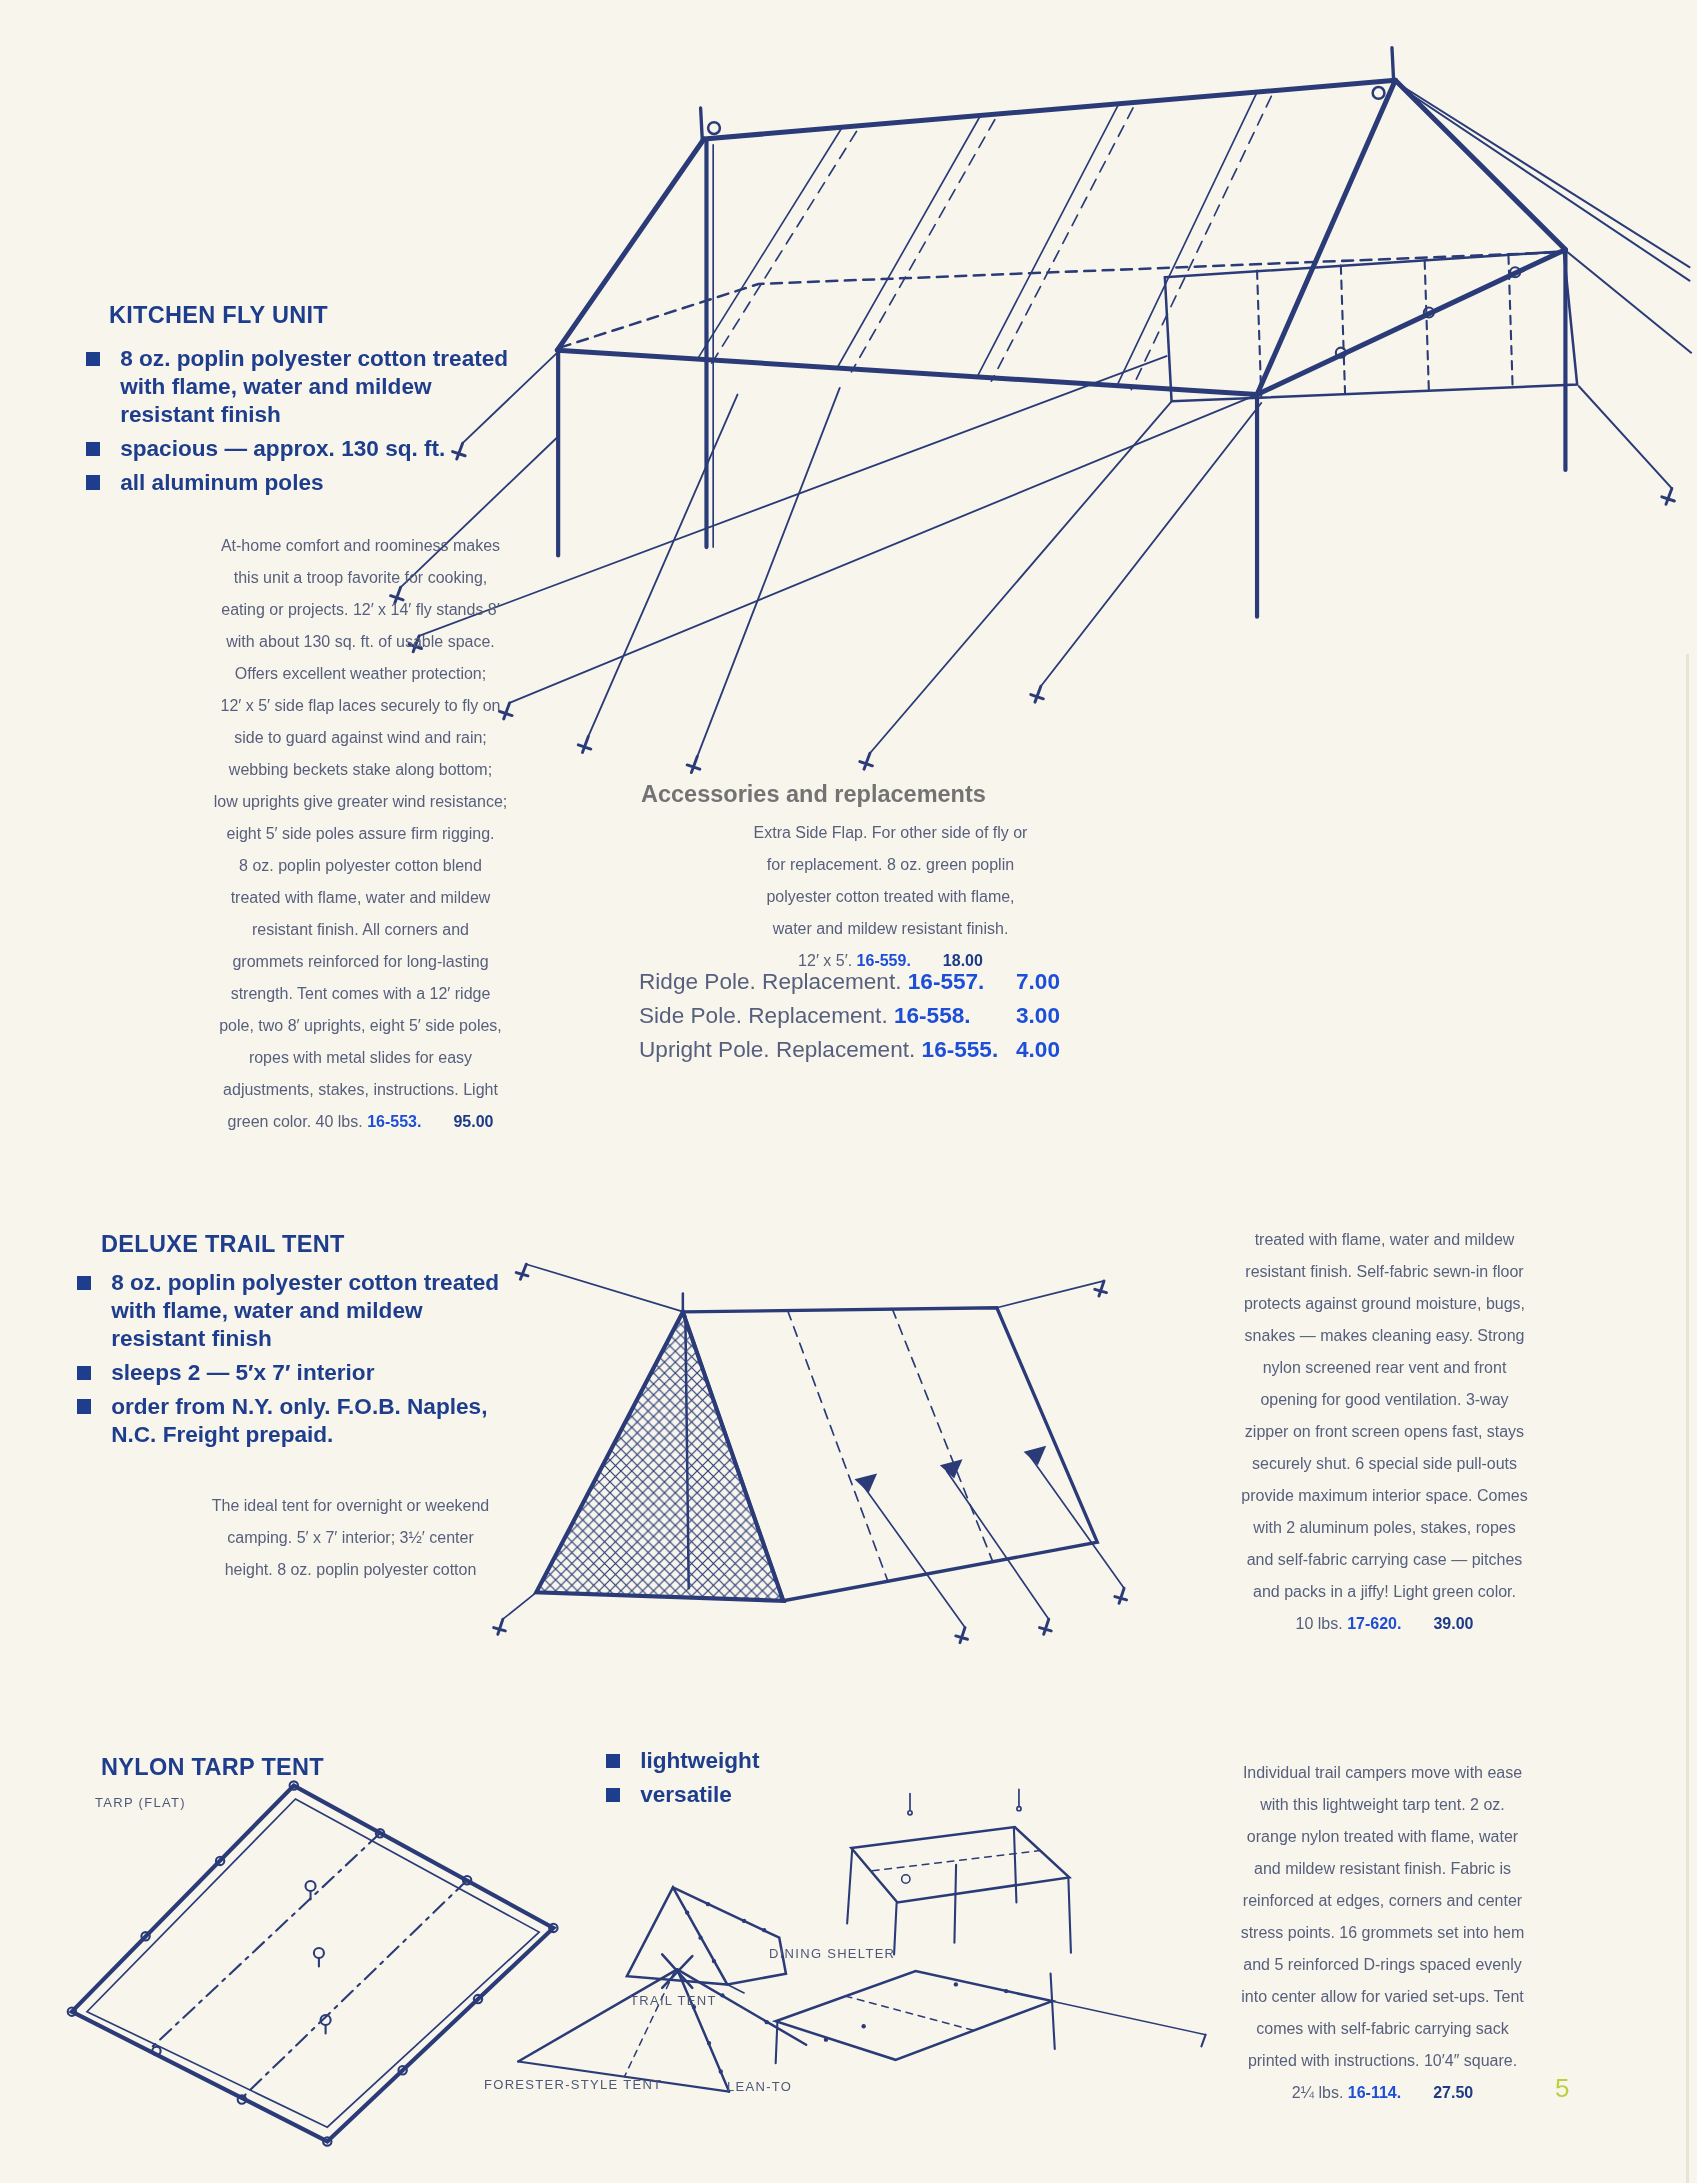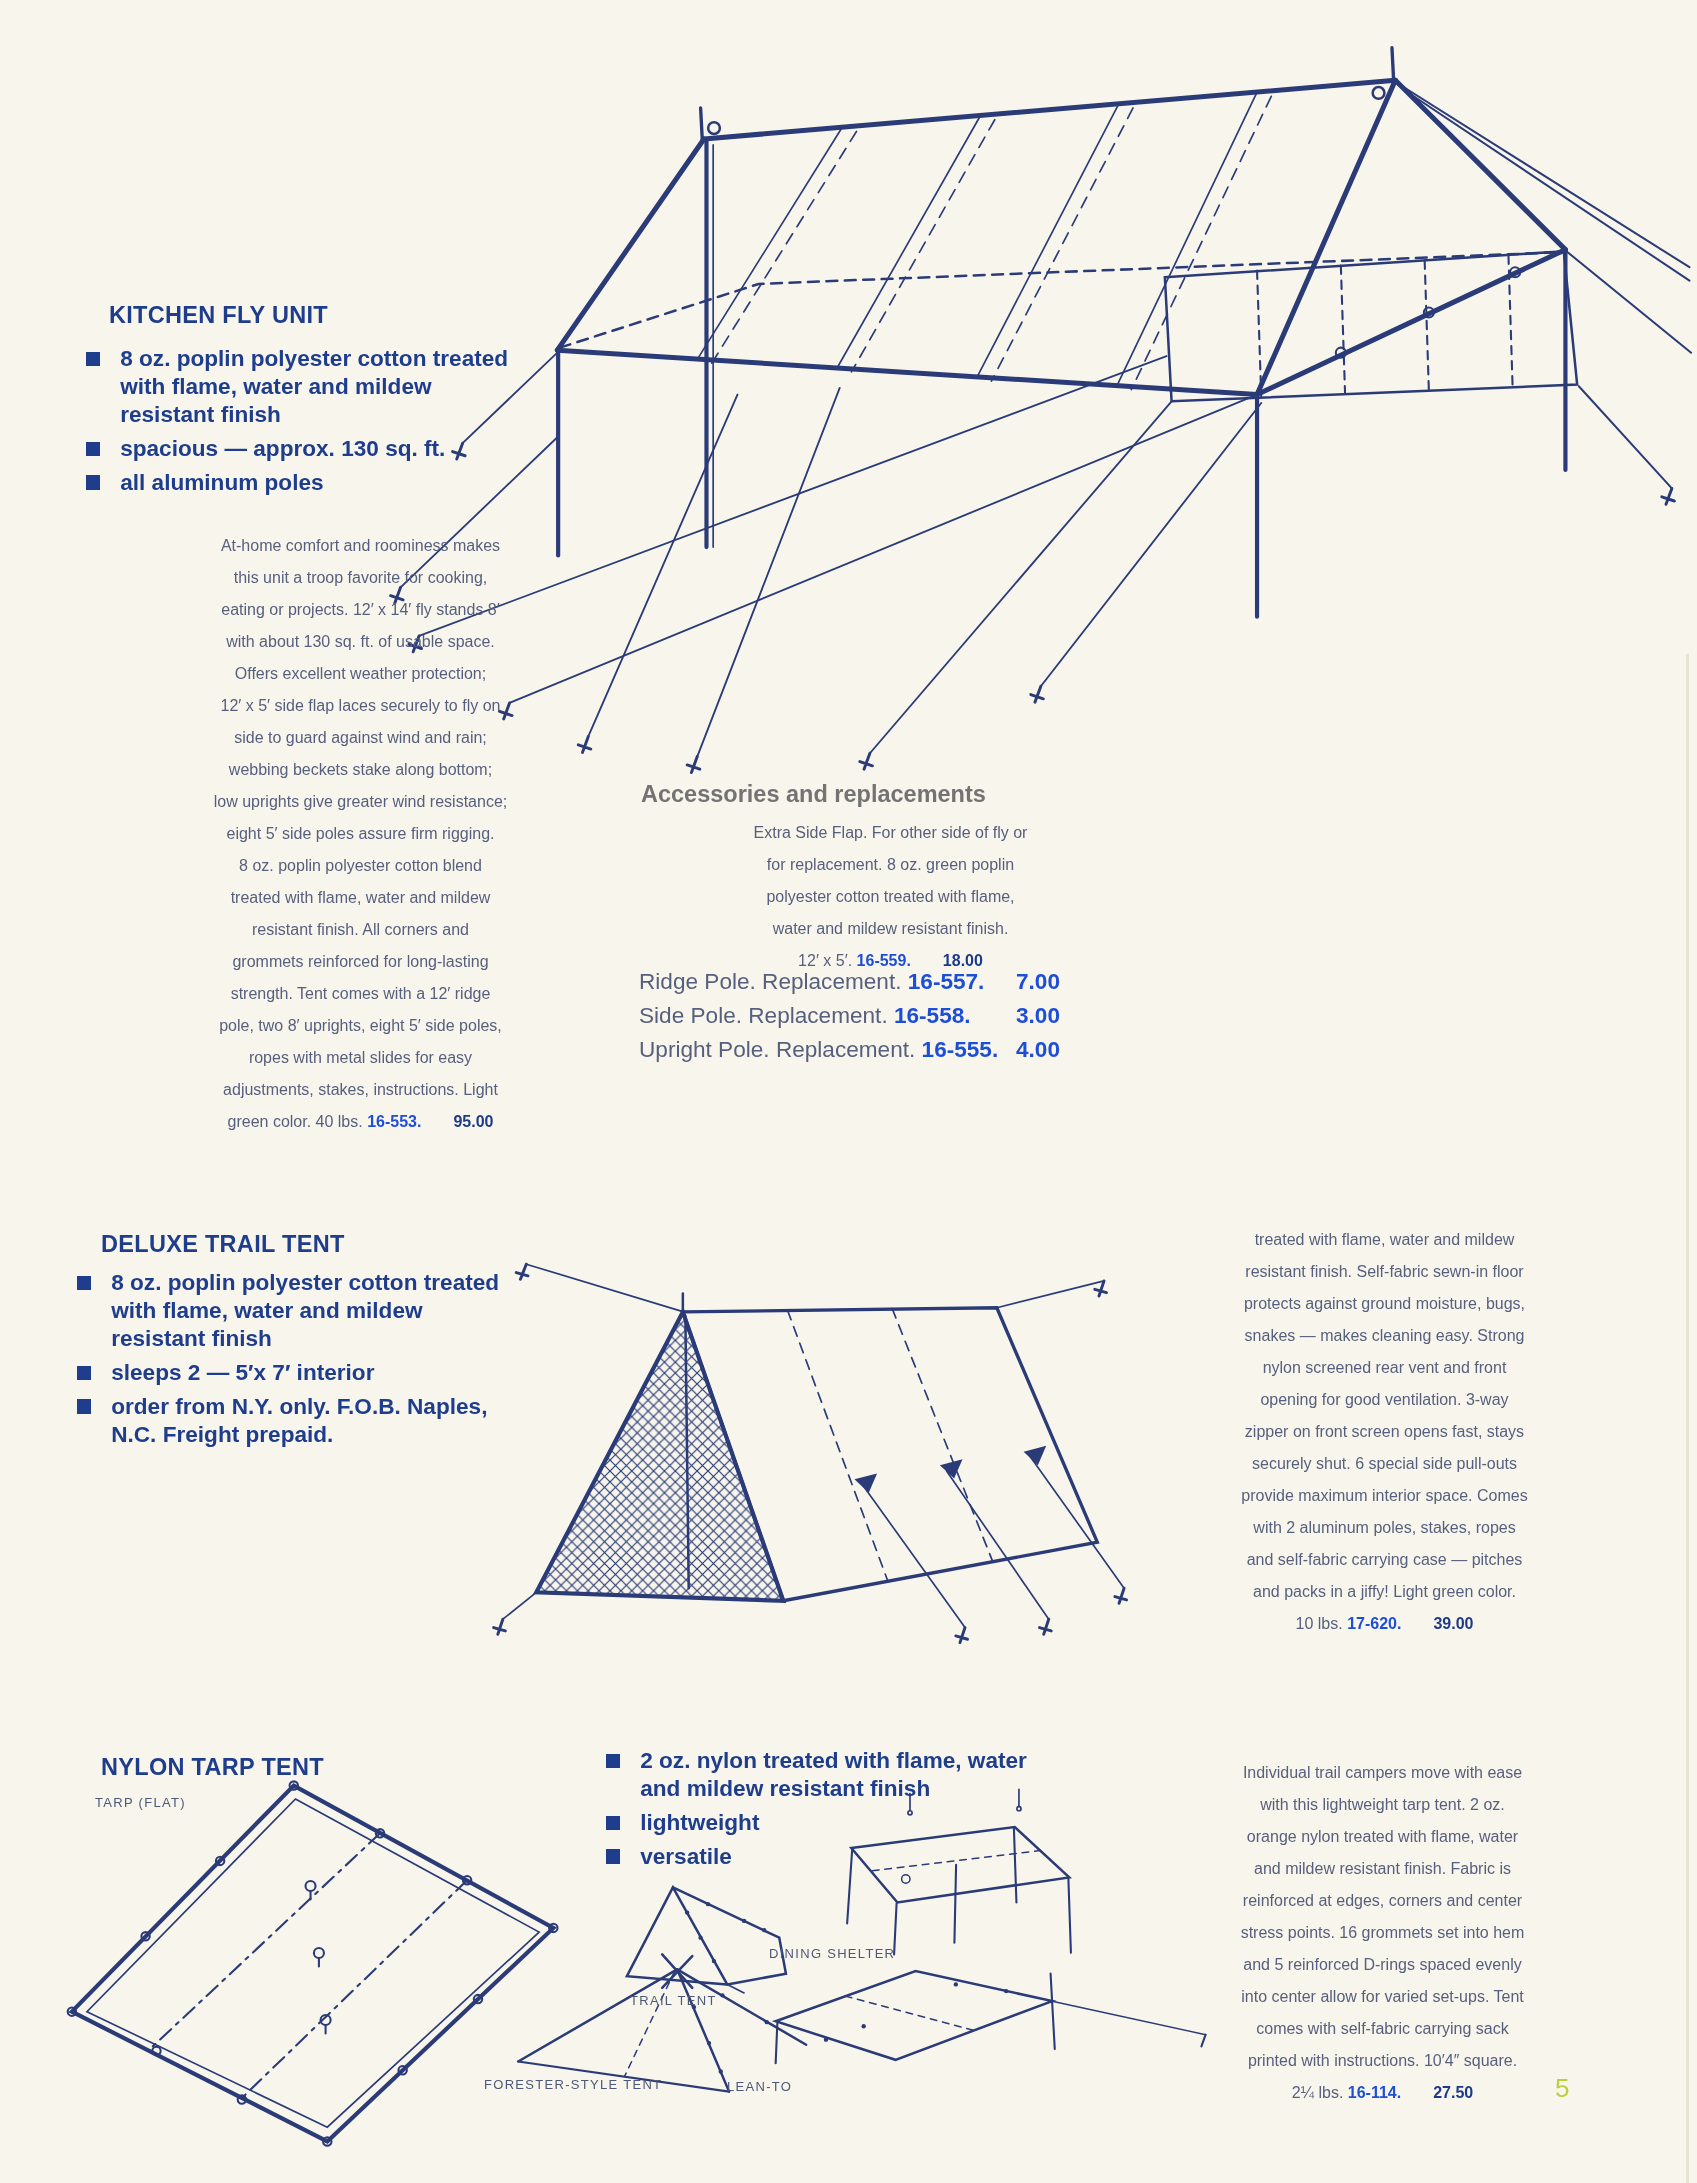--- a/index.html
+++ b/index.html
@@ -336,20 +336,23 @@
       <span class="sq"></span>
       <span class="b-text">sleeps 2 — 5′x 7′ interior</span>
     </div>
     <div class="b-row">
       <span class="sq"></span>
       <span class="b-text">order from N.Y. only. F.O.B. Naples,
 N.C. Freight prepaid.</span>
     </div>
   </div>
 
+  <div class="abs body" style="left:99px;top:1490px;width:503px">The ideal tent for overnight or weekend
+camping. 5′ x 7′ interior; 3½′ center
+height. 8 oz. poplin polyester cotton</div>
 
   <div class="abs body" style="left:1133px;top:1224px;width:503px"><span>treated with flame, water and mildew
 resistant finish. Self-fabric sewn-in floor
 protects against ground moisture, bugs,
 snakes — makes cleaning easy. Strong
 nylon screened rear vent and front
 opening for good ventilation. 3-way
 zipper on front screen opens fast, stays
 securely shut. 6 special side pull-outs
 provide maximum interior space. Comes
@@ -358,25 +361,20 @@
 and packs in a jiffy! Light green color.
 10 lbs. </span><b class="code">17-620.</b><b class="price-gap">39.00</b></div>
 
   <div class="abs h" style="left:101px;top:1737px">NYLON TARP TENT</div>
 
   <div class="abs label" style="left:95px;top:1795px">TARP (FLAT)</div>
 
   <div class="abs" style="left:606px;top:1747px;width:503px">
     <div class="b-row">
       <span class="sq"></span>
-      <span class="b-text">2 oz. nylon treated with flame, water
-and mildew resistant finish</span>
-    </div>
-    <div class="b-row">
-      <span class="sq"></span>
       <span class="b-text">lightweight</span>
     </div>
     <div class="b-row">
       <span class="sq"></span>
       <span class="b-text">versatile</span>
     </div>
   </div>
 
   <div class="abs body" style="left:1131px;top:1757px;width:503px"><span>Individual trail campers move with ease
 with this lightweight tarp tent. 2 oz.

